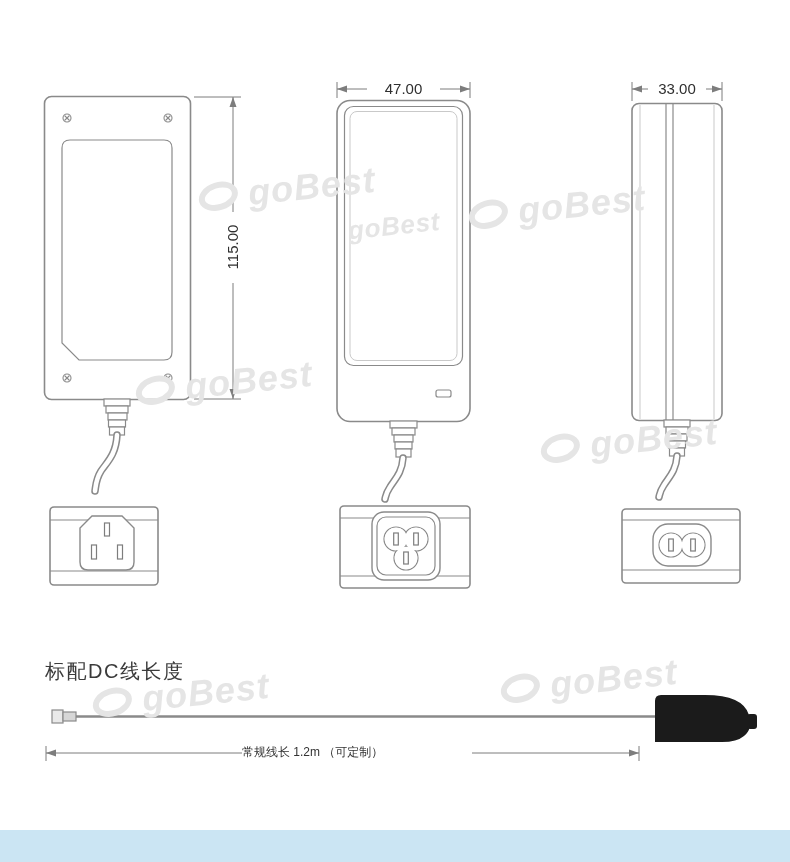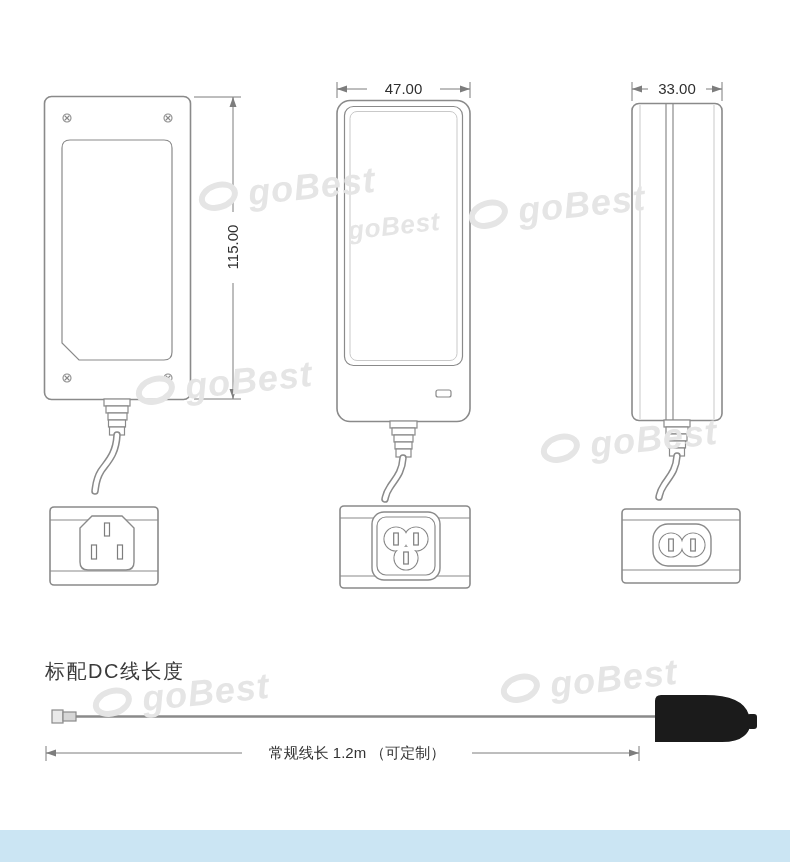--- a/index.html
+++ b/index.html
@@ -36,21 +36,21 @@
   }
   .wm .wm-text { font-size:36px; font-weight:bold; font-style:italic; letter-spacing:1px; }
   .wm.small { transform:scale(.72) rotate(-6deg); }
 
   .section-title {
     position:absolute; left:45px; top:658px;
     font-size:20px; color:#3b3b3b; letter-spacing:1.5px;
   }
   .length-label {
     position:absolute; left:242px; top:744px; width:230px;
-    text-align:center; font-size:15px; color:#333333;
+    font-size:12px; color:#333333;
   }
 </style>
 </head>
 <body>
 
 <div class="page">
 
   <svg class="drawing" width="790" height="862" viewBox="0 0 790 862">
 
     <g>

